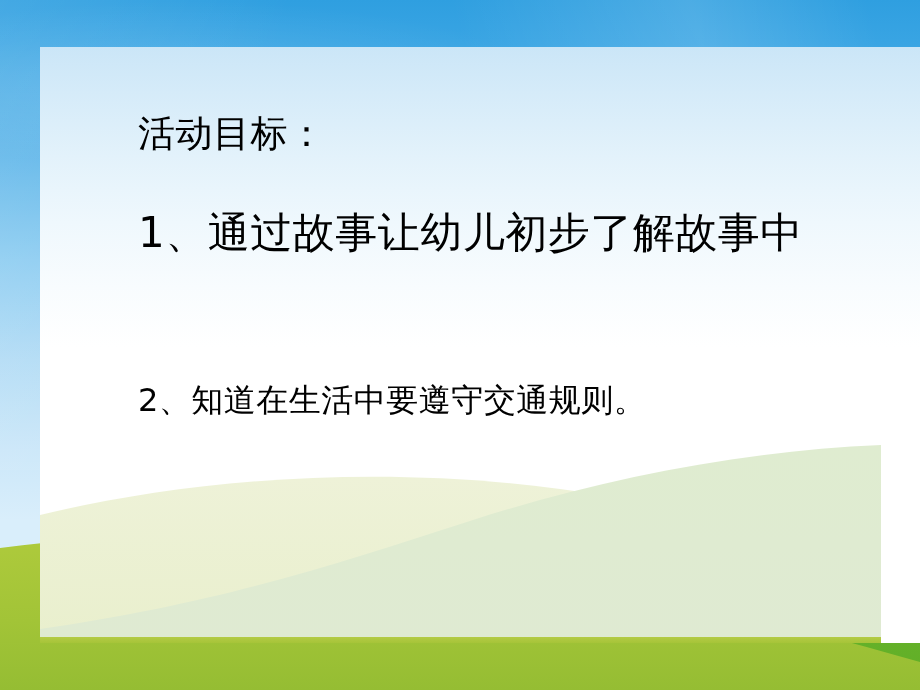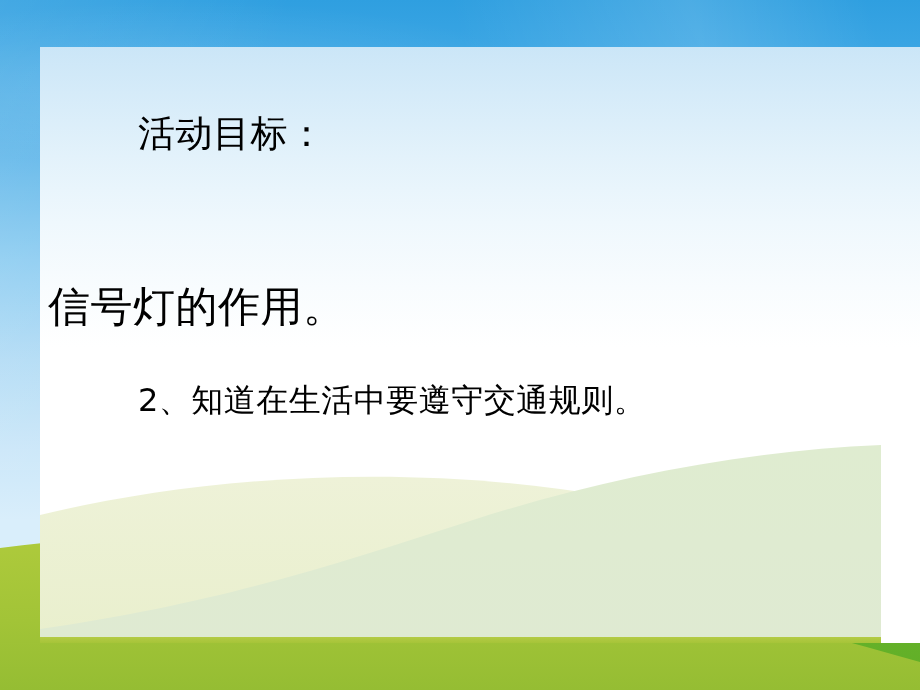--- a/index.html
+++ b/index.html
@@ -160,19 +160,19 @@
           </linearGradient>
         </defs>
         <path d="M 0 92 C 140 58 330 40 520 66 C 650 84 760 112 841 136 L 841 220 L 0 220 Z" fill="url(#cardLeftHill)"></path>
         <path d="M 841 22 C 700 28 560 56 430 98 C 300 140 180 180 0 206 L 0 220 L 841 220 Z" fill="url(#cardRightHill)"></path>
         <rect x="0" y="214" width="841" height="6" fill="url(#cardBaseStrip)"></rect>
       </svg>
     </div>
 
     <div class="text-layer">
       <div class="line line-title">活动目标：</div>
-      <div class="line line-2">信号灯的作用。</div>
+      <div class="line line-1">1、通过故事让幼儿初步了解故事中</div>
       <div class="line line-3">2、知道在生活中要遵守交通规则。</div>
     </div>
 
   </div>
 
 </div>
 
 </body></html>

